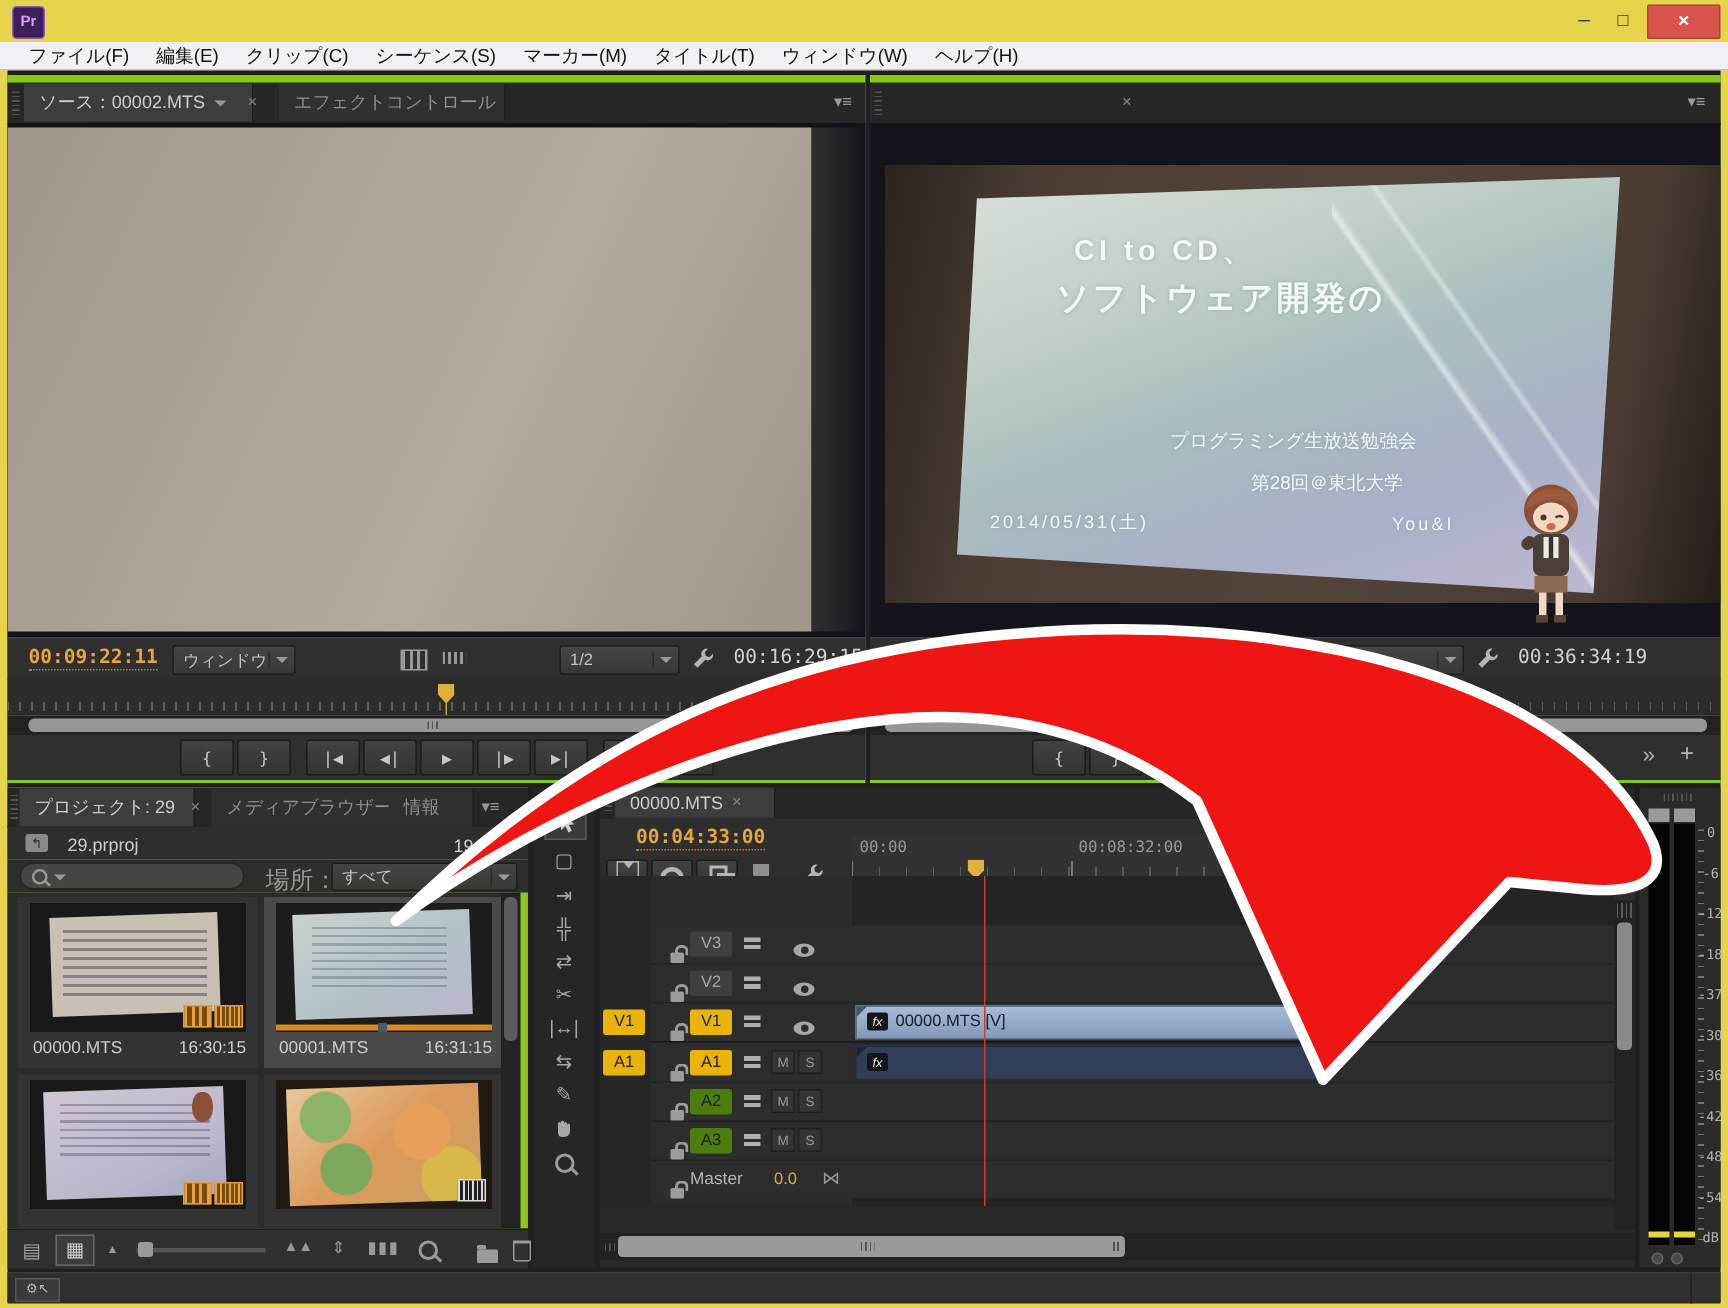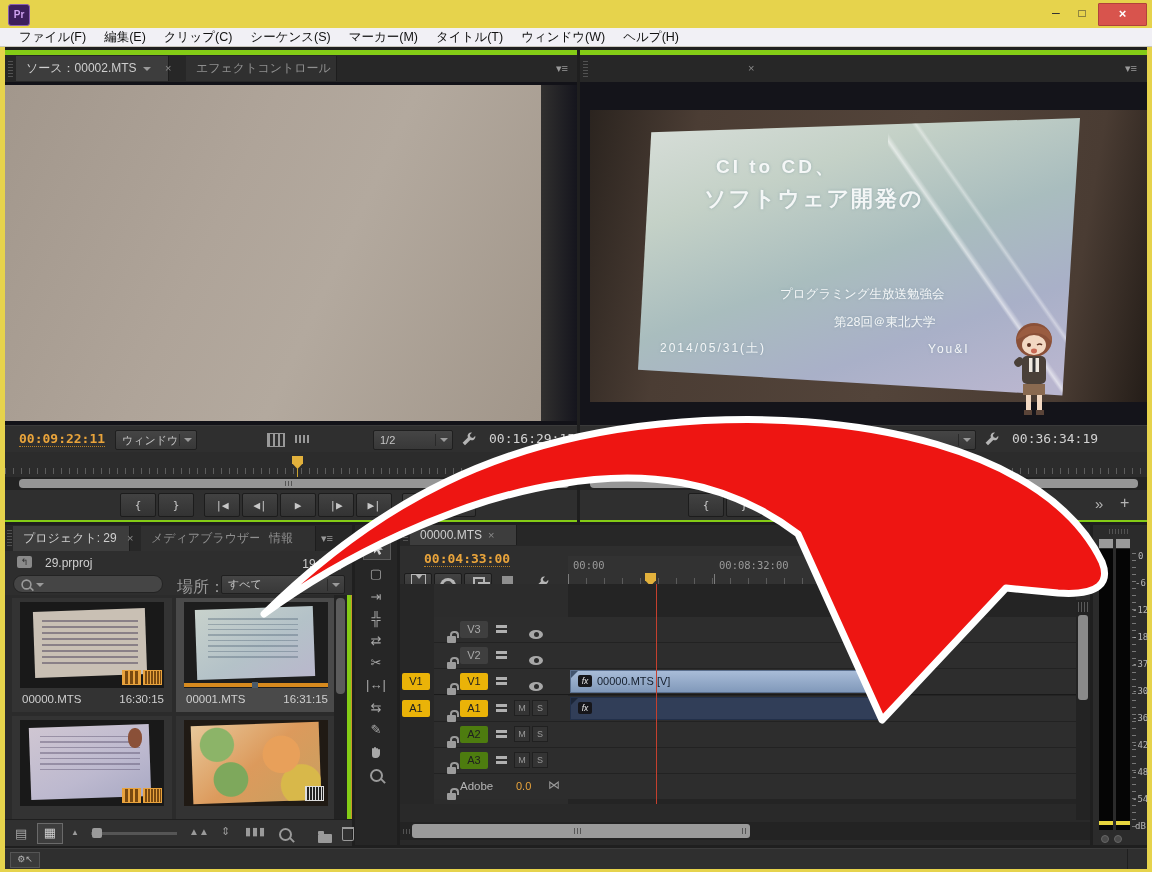--- a/index.html
+++ b/index.html
@@ -449,21 +449,21 @@
     <div class="a" style="left:34px;top:164px;width:642px;height:25px;background:#2d2d2d;border-bottom:1px solid #222">
       <span class="a lockic" style="left:13px;top:12px"></span>
       <span class="a chip mid" style="left:26px;top:4px;width:28px">A3</span>
       <span class="a syncic" style="left:62px;top:8px"></span>
       <span class="a msbox" style="left:80px;top:4px">M</span>
       <span class="a msbox" style="left:98px;top:4px">S</span>
     </div>
 
     <div class="a" style="left:34px;top:190px;width:642px;height:25px;background:#2d2d2d">
       <span class="a lockic" style="left:13px;top:12px"></span>
-      <span class="a" style="left:26px;top:6px;font-size:11.5px;color:#b5b5b5">Adobe</span>
+      <span class="a" style="left:26px;top:6px;font-size:11.5px;color:#b5b5b5">Master</span>
       <span class="a" style="left:82px;top:6px;font-size:11px;color:#e9a43b">0.0</span>
       <span class="a" style="left:114px;top:4px;color:#9a9a9a;font-size:12px">⋈</span>
     </div>
 
     <div class="a" style="left:170px;top:86px;width:310px;height:23px;background:linear-gradient(#a8bcd8,#8199ba);border:1px solid #5a6f8e;box-sizing:border-box">
       <span class="a" style="left:0;top:0;width:0;height:0;border-top:7px solid #42546e;border-right:7px solid transparent"></span>
       <span class="a" style="left:7px;top:4px;width:14px;height:12px;background:#16161a;color:#e8e8e8;font-size:8.5px;font-style:italic;text-align:center;line-height:12px;border-radius:2px">fx</span>
       <span class="a" style="left:26px;top:4px;font-size:11px;color:#141e2c;white-space:nowrap">00000.MTS [V]</span>
     </div>
 

